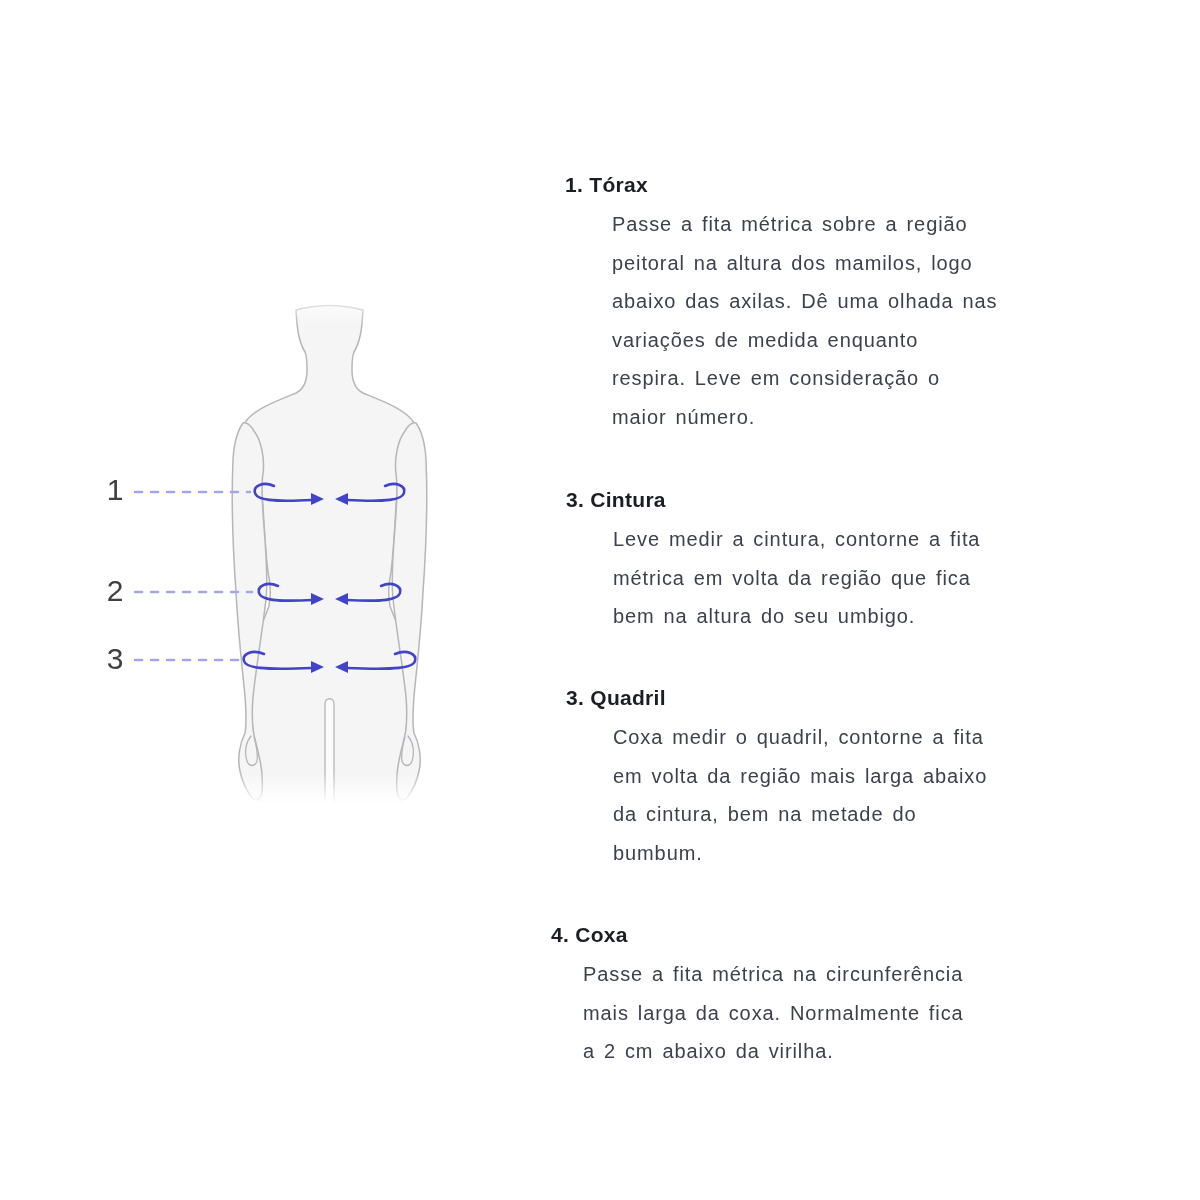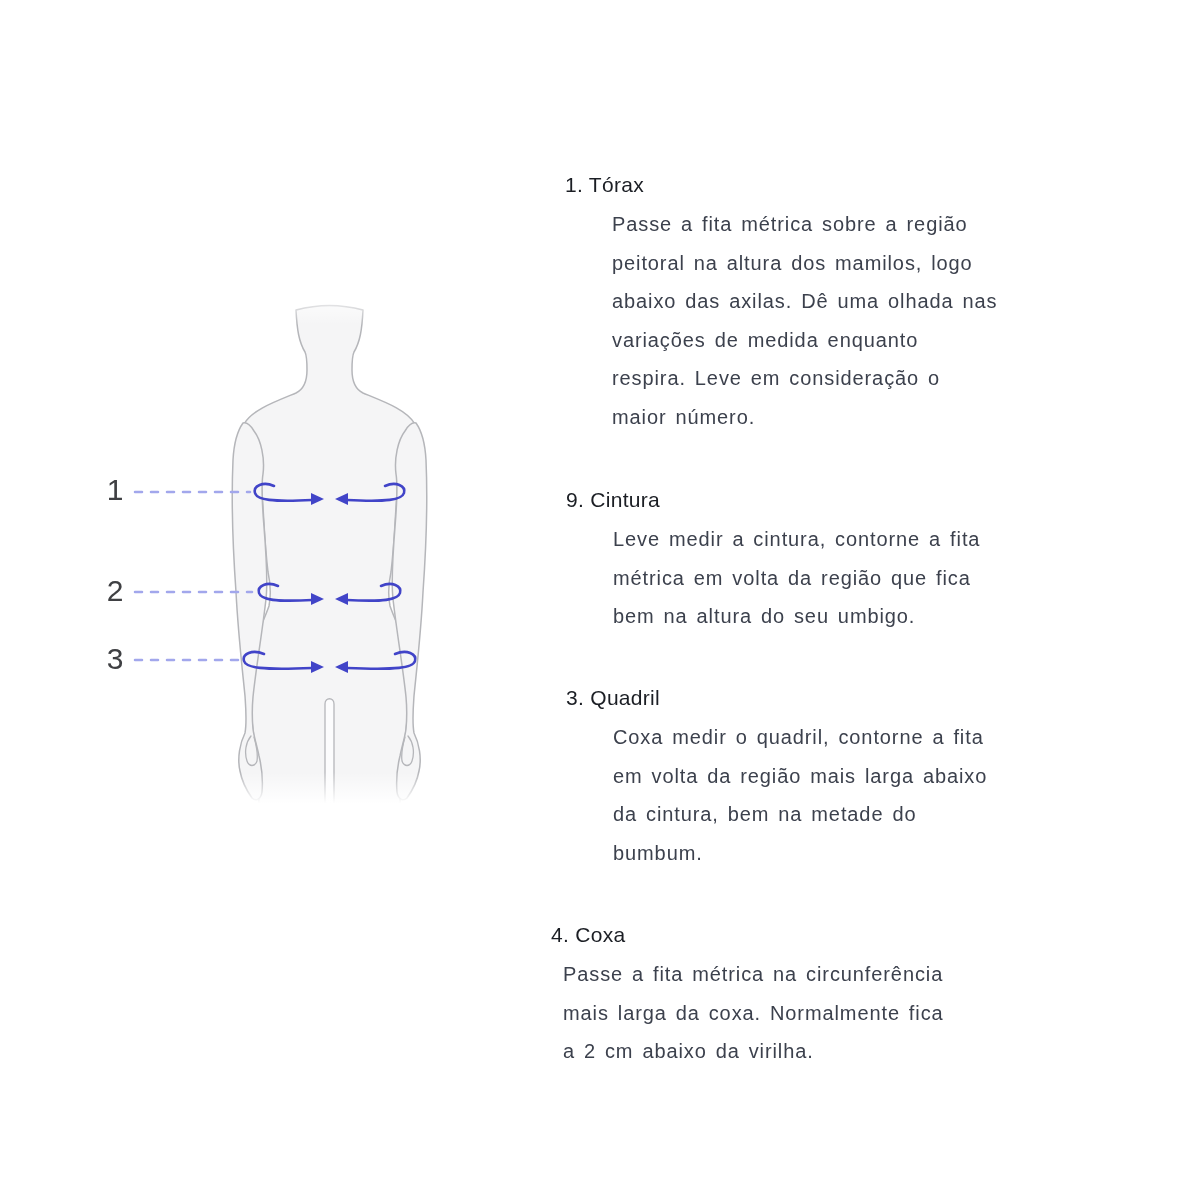--- a/index.html
+++ b/index.html
@@ -93,35 +93,35 @@
     position: absolute;
     width: 500px;
   }
   .s1 { left: 565px; top: 171px; }
   .s2 { left: 566px; top: 486px; }
   .s3 { left: 566px; top: 684px; }
   .s4 { left: 551px; top: 921px; }
   .section-heading {
     font-size: 21px;
     line-height: 28px;
-    font-weight: normal;
+    font-weight: bold;
     letter-spacing: 0.3px;
     color: var(--heading, #1b1e24);
   }
   .section-body {
     margin-top: 6px;
     margin-left: 47px;
     font-size: 20px;
     line-height: 38.6px;
     letter-spacing: 0.9px;
     word-spacing: 2.5px;
     color: var(--text, #3c414d);
     white-space: pre-line;
   }
-  .s4 .section-body { margin-left: 12px; }
+  .s4 .section-body { margin-left: 32px; }
 </style>
 </head>
 <body>
 
 <div class="canvas">
 
   <svg class="figure-svg" viewBox="0 0 360 520" aria-hidden="true">
 
     <path class="silhouette" d="M 196 20
       C 197 40, 199 52, 205 62
@@ -222,21 +222,21 @@
     <div class="section-heading">1. Tórax</div>
     <div class="section-body">Passe a fita métrica sobre a região
 peitoral na altura dos mamilos, logo
 abaixo das axilas. Dê uma olhada nas
 variações de medida enquanto
 respira. Leve em consideração o
 maior número.</div>
   </div>
 
   <div class="section s2">
-    <div class="section-heading">9. Cintura</div>
+    <div class="section-heading">3. Cintura</div>
     <div class="section-body">Leve medir a cintura, contorne a fita
 métrica em volta da região que fica
 bem na altura do seu umbigo.</div>
   </div>
 
   <div class="section s3">
     <div class="section-heading">3. Quadril</div>
     <div class="section-body">Coxa medir o quadril, contorne a fita
 em volta da região mais larga abaixo
 da cintura, bem na metade do

